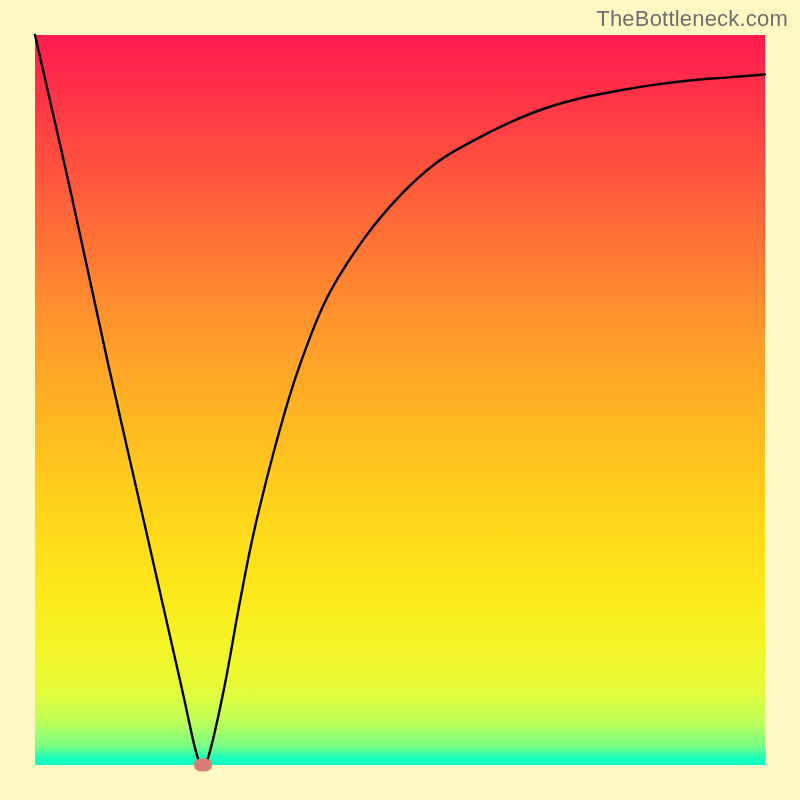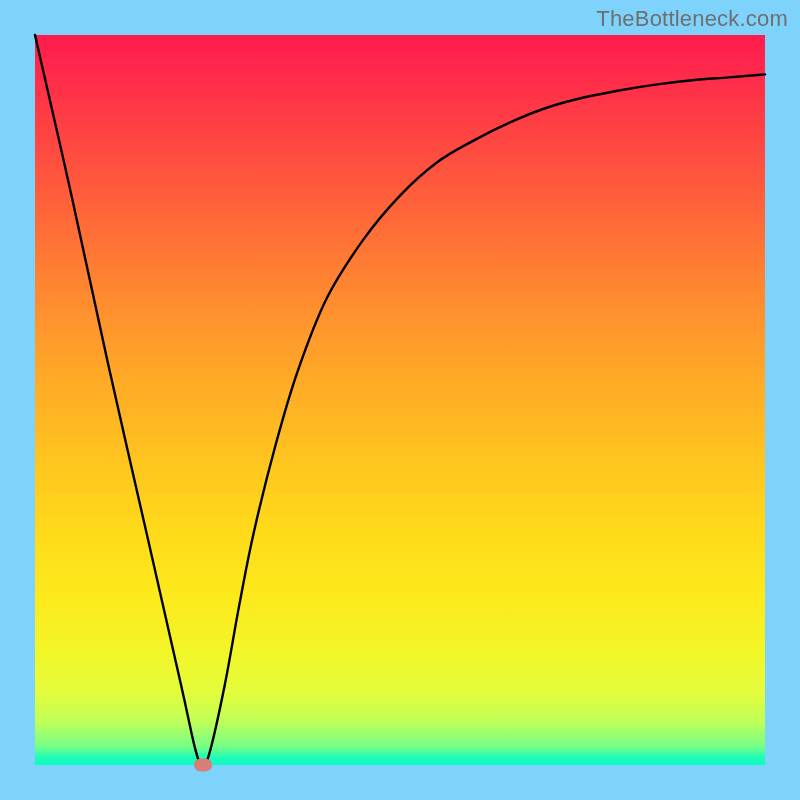--- a/index.html
+++ b/index.html
@@ -10,21 +10,21 @@
     background: #000;
     overflow: hidden;
     font-family: Arial, Helvetica, sans-serif;
   }
   .frame {
     position: absolute;
     left: 0;
     top: 0;
     width: 800px;
     height: 800px;
-    background: #7dd3fc;
+    background: #fef9c3;
   }
   .plot {
     position: absolute;
     left: 35px;
     top: 35px;
     width: 730px;
     height: 730px;
     background: linear-gradient(
       to bottom,
       #ff1b4e 0%,

